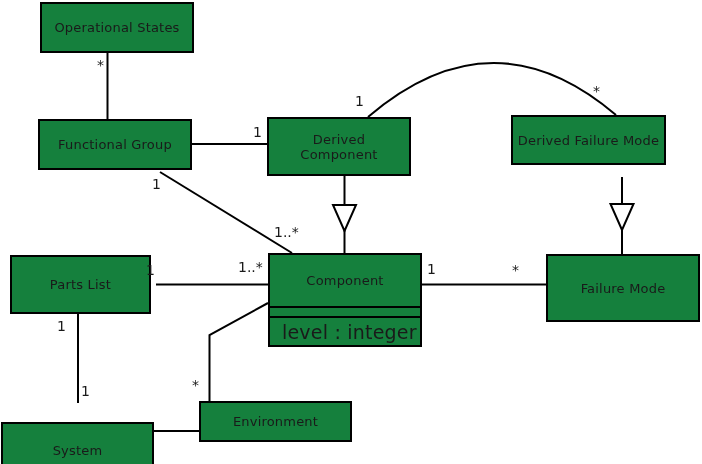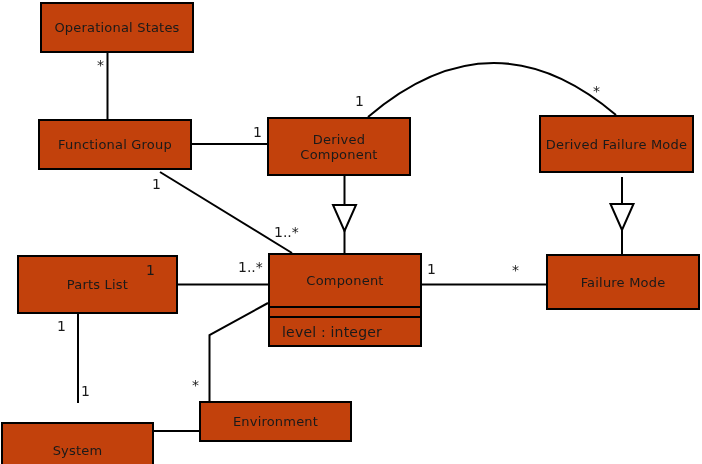--- a/index.html
+++ b/index.html
@@ -1,25 +1,25 @@
 <!DOCTYPE html>
 <html><head>
 <meta charset="utf-8">
 <style>
   html,body{margin:0;padding:0;background:#ffffff;}
   body{width:702px;height:464px;position:relative;overflow:hidden;
        font-family:"DejaVu Sans",sans-serif;color:#1a1a1a;}
   svg.wires{position:absolute;left:0;top:0;width:702px;height:464px;}
-  .uml-box{position:absolute;box-sizing:border-box;background:#c2410c;
+  .uml-box{position:absolute;box-sizing:border-box;background:#15803d;
            border:2px solid #000;display:flex;align-items:center;justify-content:center;
            font-size:13px;letter-spacing:.2px;text-align:center;}
   .uml-box .lbl{padding:0 4px;}
   .uml-box.two-comp{flex-direction:column;align-items:stretch;justify-content:flex-start;padding:0;gap:8px;}
   .comp-name{flex:1;display:flex;align-items:center;justify-content:center;border-bottom:2px solid #000;}
-  .comp-attrs{height:27px;display:flex;align-items:center;border-top:2px solid #000;padding-left:12px;font-size:14px;}
+  .comp-attrs{height:27px;display:flex;align-items:center;border-top:2px solid #000;padding-left:12px;font-size:19px;}
   .mult{position:absolute;font-size:14px;line-height:1;color:#1a1a1a;white-space:nowrap;}
 </style>
 </head>
 <body>
 
 <svg class="wires" viewBox="0 0 702 464" xmlns="http://www.w3.org/2000/svg">
   <g fill="none" stroke="#000" stroke-width="2">
 
     <line x1="107.5" y1="53" x2="107.5" y2="119"></line>
 
@@ -54,38 +54,38 @@
 </div>
 
 <div class="uml-box" style="left:38px;top:119px;width:154px;height:51px">
   <span class="lbl">Functional Group</span>
 </div>
 
 <div class="uml-box" style="left:267px;top:117px;width:144px;height:59px">
   <span class="lbl">Derived Component</span>
 </div>
 
-<div class="uml-box" style="left:539px;top:115px;width:155px;height:58px">
+<div class="uml-box" style="left:511px;top:115px;width:155px;height:50px">
   <span class="lbl">Derived Failure Mode</span>
 </div>
 
-<div class="uml-box" style="left:17px;top:255px;width:161px;height:59px">
+<div class="uml-box" style="left:10px;top:255px;width:141px;height:59px">
   <span class="lbl">Parts List</span>
 </div>
 
 <div class="uml-box two-comp" style="left:268px;top:253px;width:154px;height:94px">
   <div class="comp-name">
     <span class="lbl">Component</span>
   </div>
   <div class="comp-attrs">
     <span>level : integer</span>
   </div>
 </div>
 
-<div class="uml-box" style="left:546px;top:254px;width:154px;height:56px">
+<div class="uml-box" style="left:546px;top:254px;width:154px;height:68px">
   <span class="lbl">Failure Mode</span>
 </div>
 
 <div class="uml-box" style="left:1px;top:422px;width:153px;height:57px">
   <span class="lbl">System</span>
 </div>
 
 <div class="uml-box" style="left:199px;top:401px;width:153px;height:41px">
   <span class="lbl">Environment</span>
 </div>

